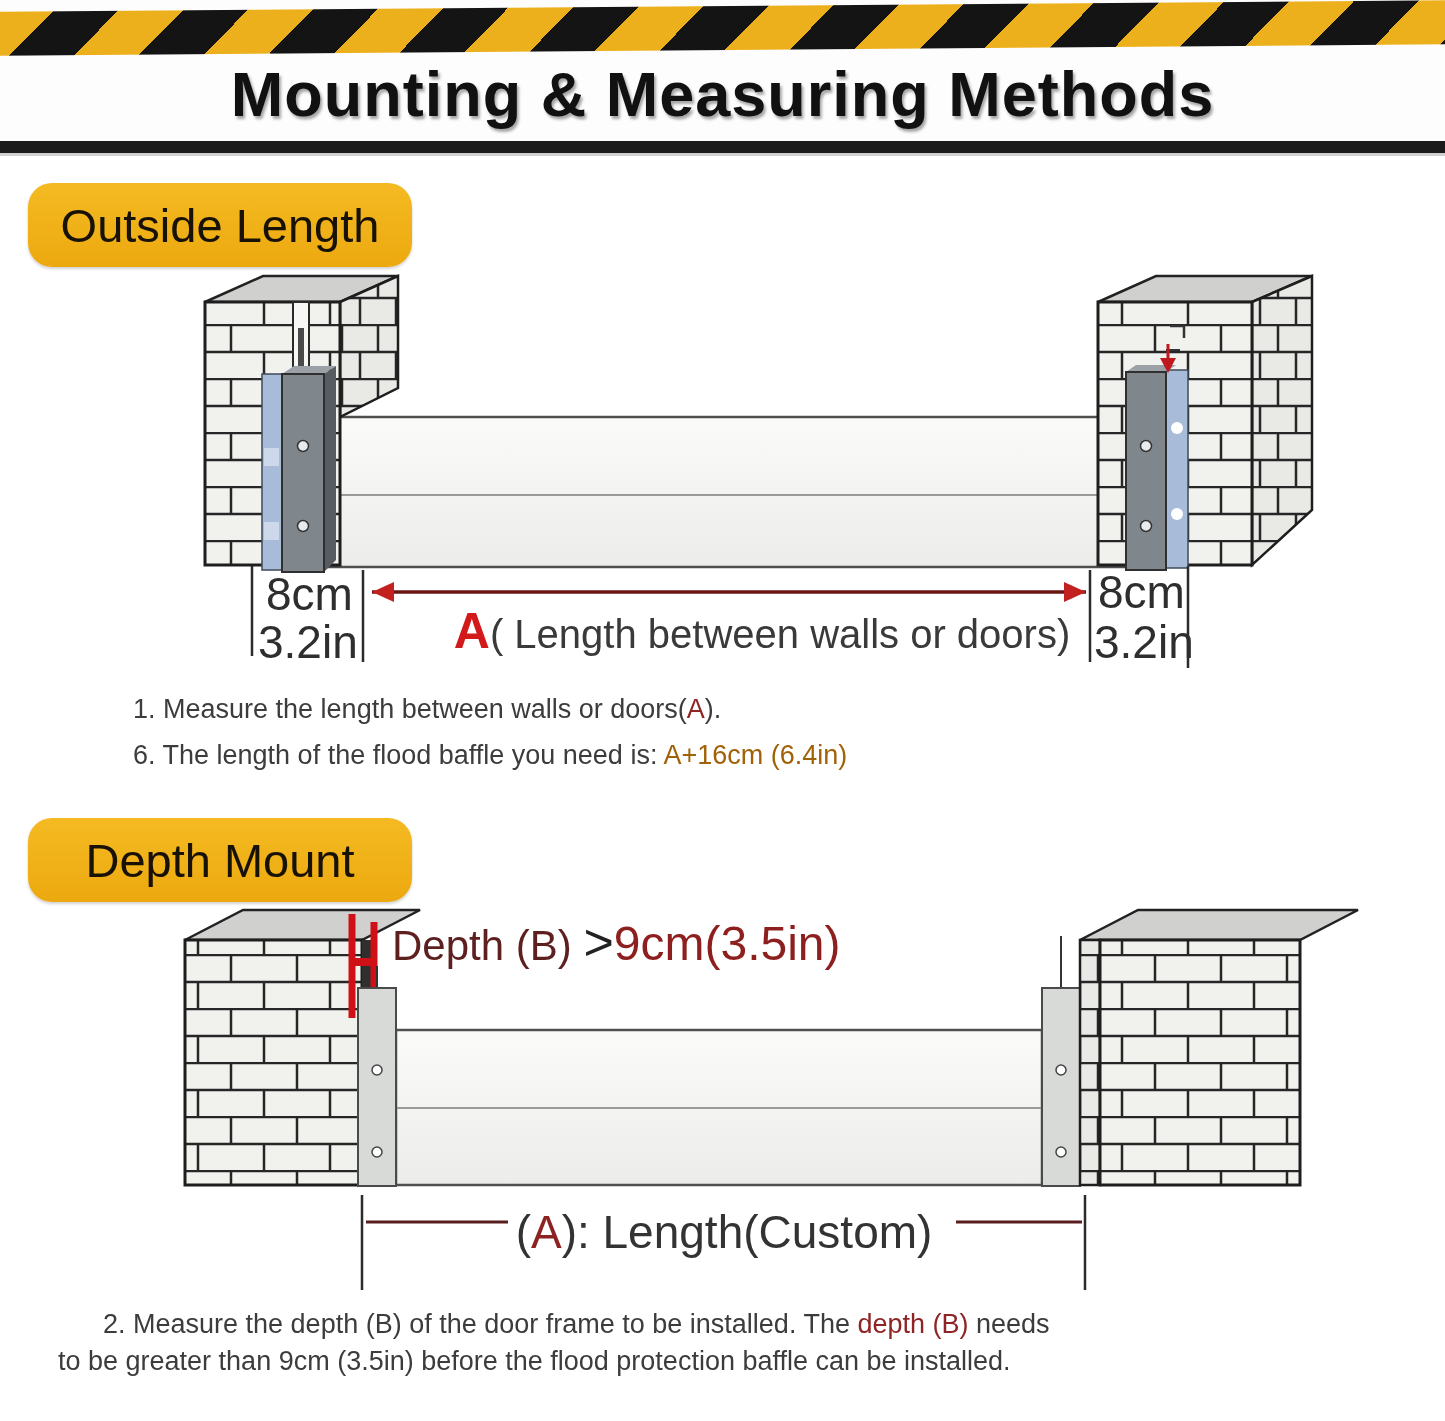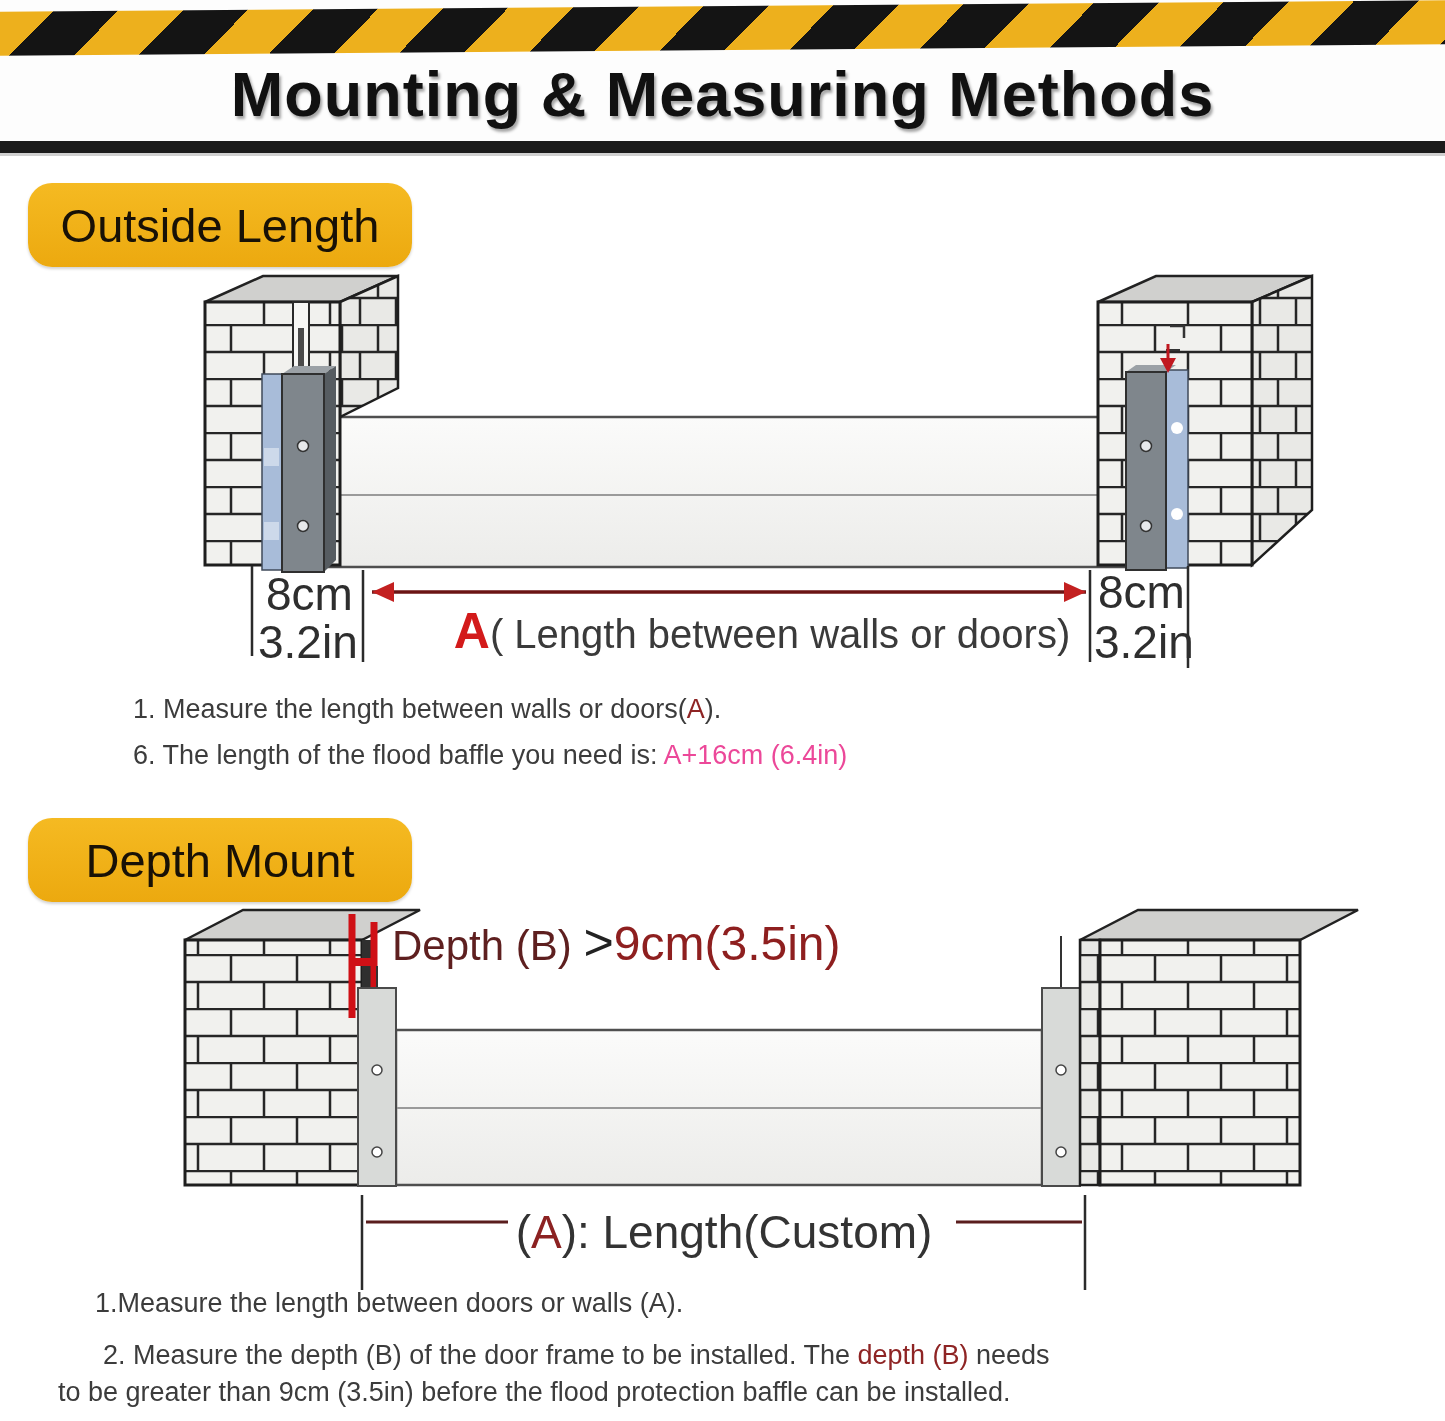--- a/index.html
+++ b/index.html
@@ -33,21 +33,21 @@
 
   
   .steps{position:absolute;font-size:27px;color:#3c3c3c;}
   .steps-outside{left:133px;top:694px;width:1200px;}
   .steps-outside .line2{margin-top:15px;}
   .steps-inside{left:0;top:1288px;width:1420px;}
   .steps-inside .line1{margin-left:95px;}
   .steps-inside .line2{margin-left:103px;margin-top:21px;}
   .steps-inside .line3{margin-left:58px;margin-top:6px;}
   .hl{color:#8e2424;}
-  .hl-red{color:#ec4899;text-align:center;}
+  .hl-red{color:#a16207;text-align:center;}
 </style>
 </head>
 <body>
 
 <div class="banner">
   <div class="stripes"></div>
   <div class="title">Mounting &amp; Measuring Methods</div>
   <div class="blackbar"></div>
   <div class="graybar"></div>
 </div>
@@ -181,16 +181,15 @@
 
   <g>
     <path d="M362 295 V390 M1085 295 V390" stroke="#2b2b2b" stroke-width="2.5" fill="none"></path>
     <line x1="366" y1="322" x2="508" y2="322" stroke="#5a1d1d" stroke-width="3"></line>
     <line x1="956" y1="322" x2="1082" y2="322" stroke="#5a1d1d" stroke-width="3"></line>
     <text x="724" y="348" text-anchor="middle" font-size="46"><tspan fill="#333333">(</tspan><tspan fill="#8c2222">A</tspan><tspan fill="#333333">): Length(Custom)</tspan></text>
   </g>
 </svg>
 
 <div class="steps steps-inside">
-  <p class="line1">1.Measure the length between doors or walls (A).</p>
   <p class="line2"><span>2. Measure the depth (B) of the door frame to be installed. The </span><span class="hl">depth (B)</span><span> needs</span></p>
   <p class="line3">to be greater than 9cm (3.5in) before the flood protection baffle can be installed.</p>
 </div>
 
 </body></html>

